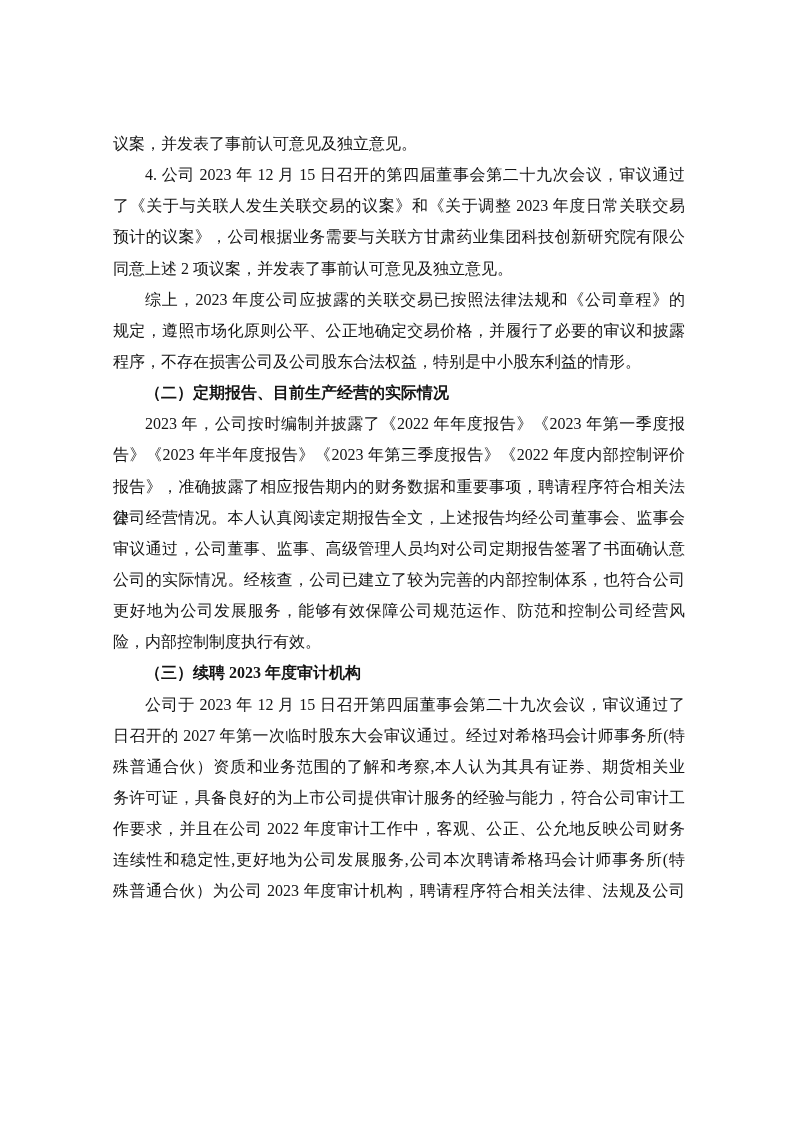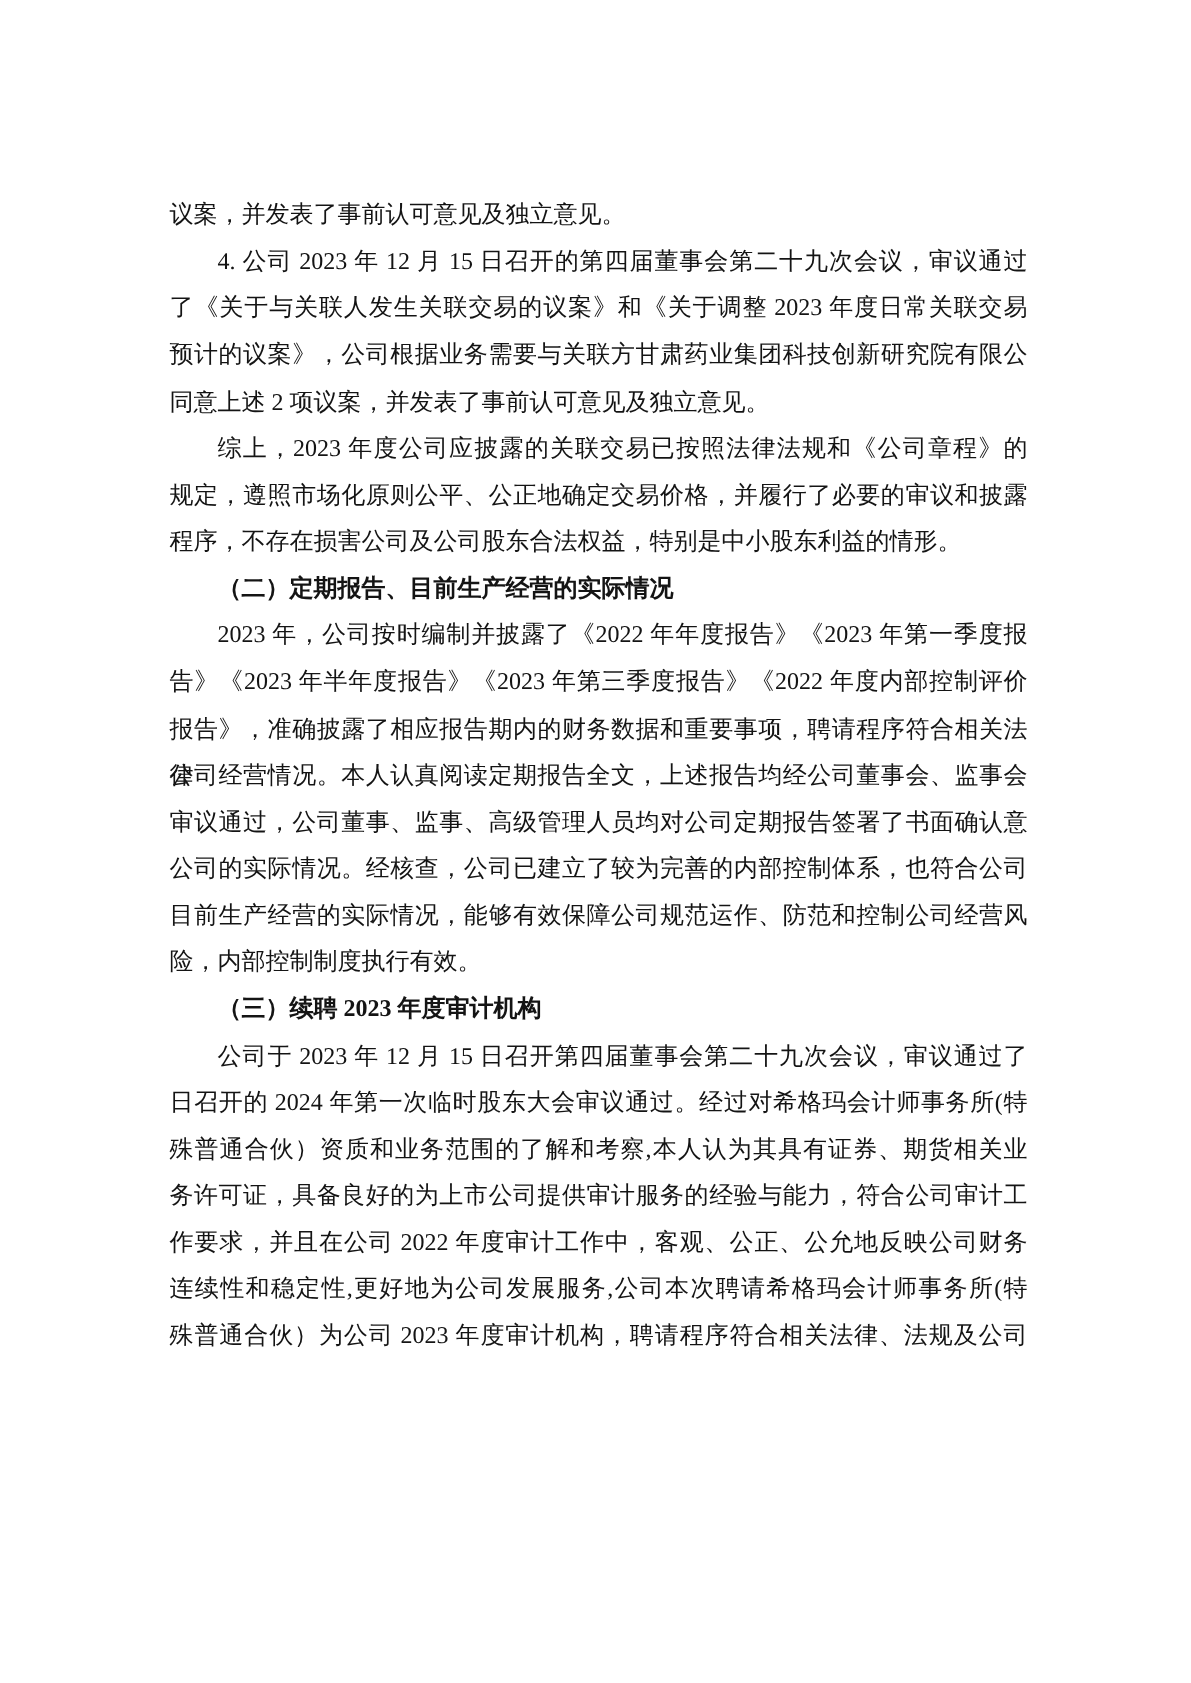--- a/index.html
+++ b/index.html
@@ -57,24 +57,24 @@
       <div class="line fill ind">综上，2023 年度公司应披露的关联交易已按照法律法规和《公司章程》的</div>
       <div class="line fill">规定，遵照市场化原则公平、公正地确定交易价格，并履行了必要的审议和披露</div>
       <div class="line">程序，不存在损害公司及公司股东合法权益，特别是中小股东利益的情形。</div>
       <div class="line ind bold">（二）定期报告、目前生产经营的实际情况</div>
       <div class="line fill ind">2023 年，公司按时编制并披露了《2022 年年度报告》《2023 年第一季度报</div>
       <div class="line fill">告》《2023 年半年度报告》《2023 年第三季度报告》《2022 年度内部控制评价</div>
       <div class="line fill">报告》，准确披露了相应报告期内的财务数据和重要事项，聘请程序符合相关法律</div>
       <div class="line fill">公司经营情况。本人认真阅读定期报告全文，上述报告均经公司董事会、监事会</div>
       <div class="line fill">审议通过，公司董事、监事、高级管理人员均对公司定期报告签署了书面确认意</div>
       <div class="line fill">公司的实际情况。经核查，公司已建立了较为完善的内部控制体系，也符合公司</div>
-      <div class="line fill">目前生产经营的实际情况，能够有效保障公司规范运作、防范和控制公司经营风</div>
+      <div class="line fill">更好地为公司发展服务，能够有效保障公司规范运作、防范和控制公司经营风</div>
       <div class="line">险，内部控制制度执行有效。</div>
       <div class="line ind bold">（三）续聘 2023 年度审计机构</div>
       <div class="line fill ind">公司于 2023 年 12 月 15 日召开第四届董事会第二十九次会议，审议通过了</div>
-      <div class="line fill">日召开的 2024 年第一次临时股东大会审议通过。经过对希格玛会计师事务所(特</div>
+      <div class="line fill">日召开的 2027 年第一次临时股东大会审议通过。经过对希格玛会计师事务所(特</div>
       <div class="line fill">殊普通合伙）资质和业务范围的了解和考察,本人认为其具有证券、期货相关业</div>
       <div class="line fill">务许可证，具备良好的为上市公司提供审计服务的经验与能力，符合公司审计工</div>
       <div class="line fill">作要求，并且在公司 2022 年度审计工作中，客观、公正、公允地反映公司财务</div>
       <div class="line fill">连续性和稳定性,更好地为公司发展服务,公司本次聘请希格玛会计师事务所(特</div>
       <div class="line fill">殊普通合伙）为公司 2023 年度审计机构，聘请程序符合相关法律、法规及公司</div>
     </div>
 </div>
 
 </body></html>

